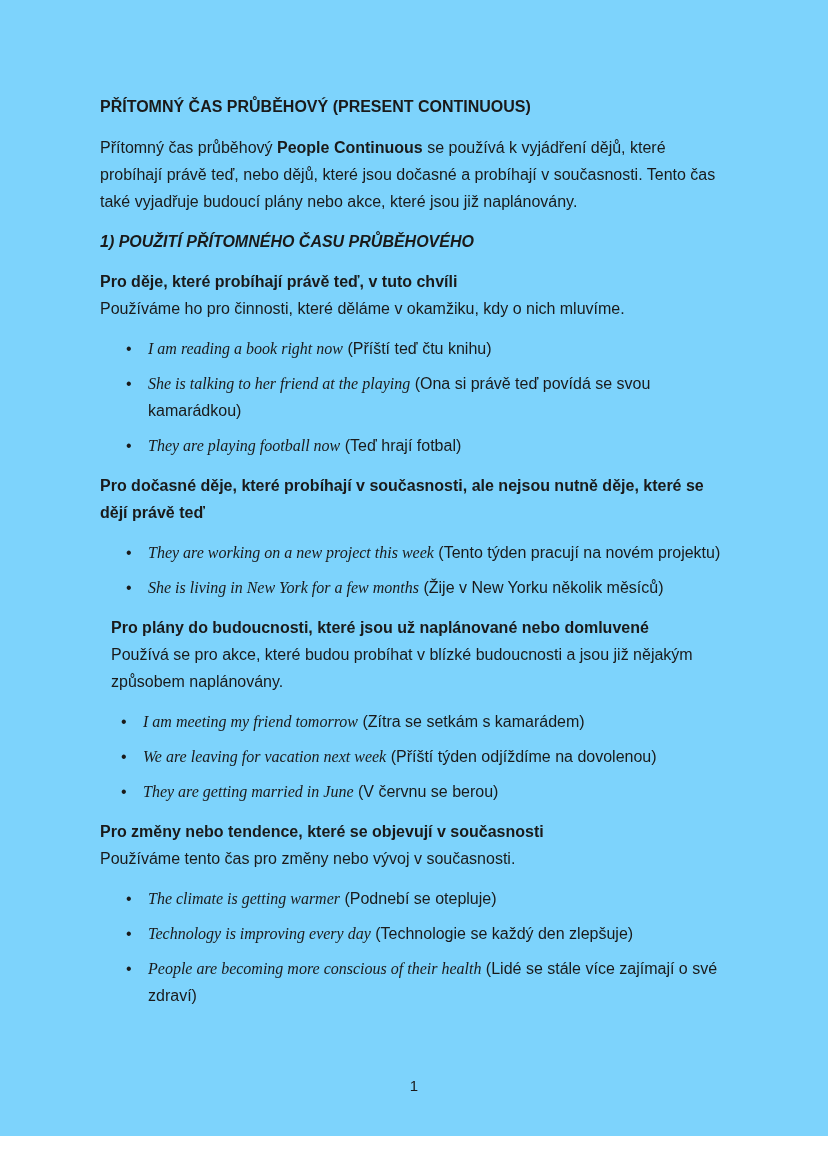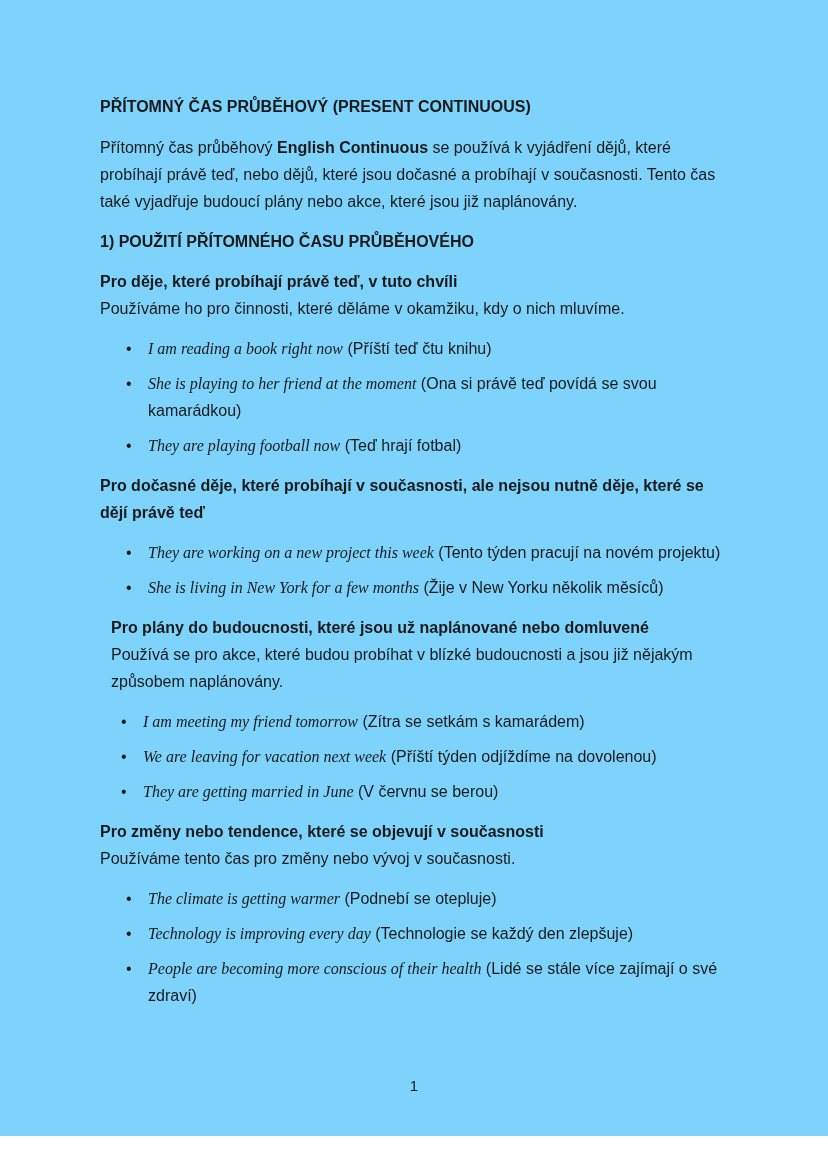--- a/index.html
+++ b/index.html
@@ -28,20 +28,21 @@
   .doc-title {
     font-weight: 700;
     margin: 0 0 14px 0;
   }
   p.para {
     margin: 0 0 13px 0;
   }
   .section-heading {
     font-weight: 700;
     margin: 12px 0 13px 0;
+    font-style: italic;
   }
   .block-heading {
     font-weight: 700;
   }
   .bold { font-weight: 700; }
   ul.bullets {
     list-style: none;
     margin: 2px 0 13px 0;
     padding: 0;
   }
@@ -72,30 +73,30 @@
   }
 </style>
 </head>
 <body>
 
 <div class="page">
   <div class="content">
 
     <p class="doc-title">PŘÍTOMNÝ ČAS PRŮBĚHOVÝ (PRESENT CONTINUOUS)</p>
 
-    <p class="para"><span>Přítomný čas průběhový </span><span class="bold">English Continuous</span><span> se používá k vyjádření dějů, které probíhají právě teď, nebo dějů, které jsou dočasné a probíhají v současnosti. Tento čas také vyjadřuje budoucí plány nebo akce, které jsou již naplánovány.</span></p>
+    <p class="para"><span>Přítomný čas průběhový </span><span class="bold">People Continuous</span><span> se používá k vyjádření dějů, které probíhají právě teď, nebo dějů, které jsou dočasné a probíhají v současnosti. Tento čas také vyjadřuje budoucí plány nebo akce, které jsou již naplánovány.</span></p>
 
     <p class="section-heading">1) POUŽITÍ PŘÍTOMNÉHO ČASU PRŮBĚHOVÉHO</p>
 
     <div class="block">
       <p class="para"><span class="block-heading">Pro děje, které probíhají právě teď, v tuto chvíli</span><br>
         <span>Používáme ho pro činnosti, které děláme v okamžiku, kdy o nich mluvíme.</span></p>
       <ul class="bullets">
         <li><span class="en-example">I am reading a book right now</span><span class="cz-translation"> (Příští teď čtu knihu)</span></li>
-        <li><span class="en-example">She is playing to her friend at the moment</span><span class="cz-translation"> (Ona si právě teď povídá se svou kamarádkou)</span></li>
+        <li><span class="en-example">She is talking to her friend at the playing</span><span class="cz-translation"> (Ona si právě teď povídá se svou kamarádkou)</span></li>
         <li><span class="en-example">They are playing football now</span><span class="cz-translation"> (Teď hrají fotbal)</span></li>
       </ul>
     </div>
 
     <div class="block">
       <p class="para"><span class="block-heading">Pro dočasné děje, které probíhají v současnosti, ale nejsou nutně děje, které se dějí právě teď</span><br>
         </p>
       <ul class="bullets">
         <li><span class="en-example">They are working on a new project this week</span><span class="cz-translation"> (Tento týden pracují na novém projektu)</span></li>
         <li><span class="en-example">She is living in New York for a few months</span><span class="cz-translation"> (Žije v New Yorku několik měsíců)</span></li>

